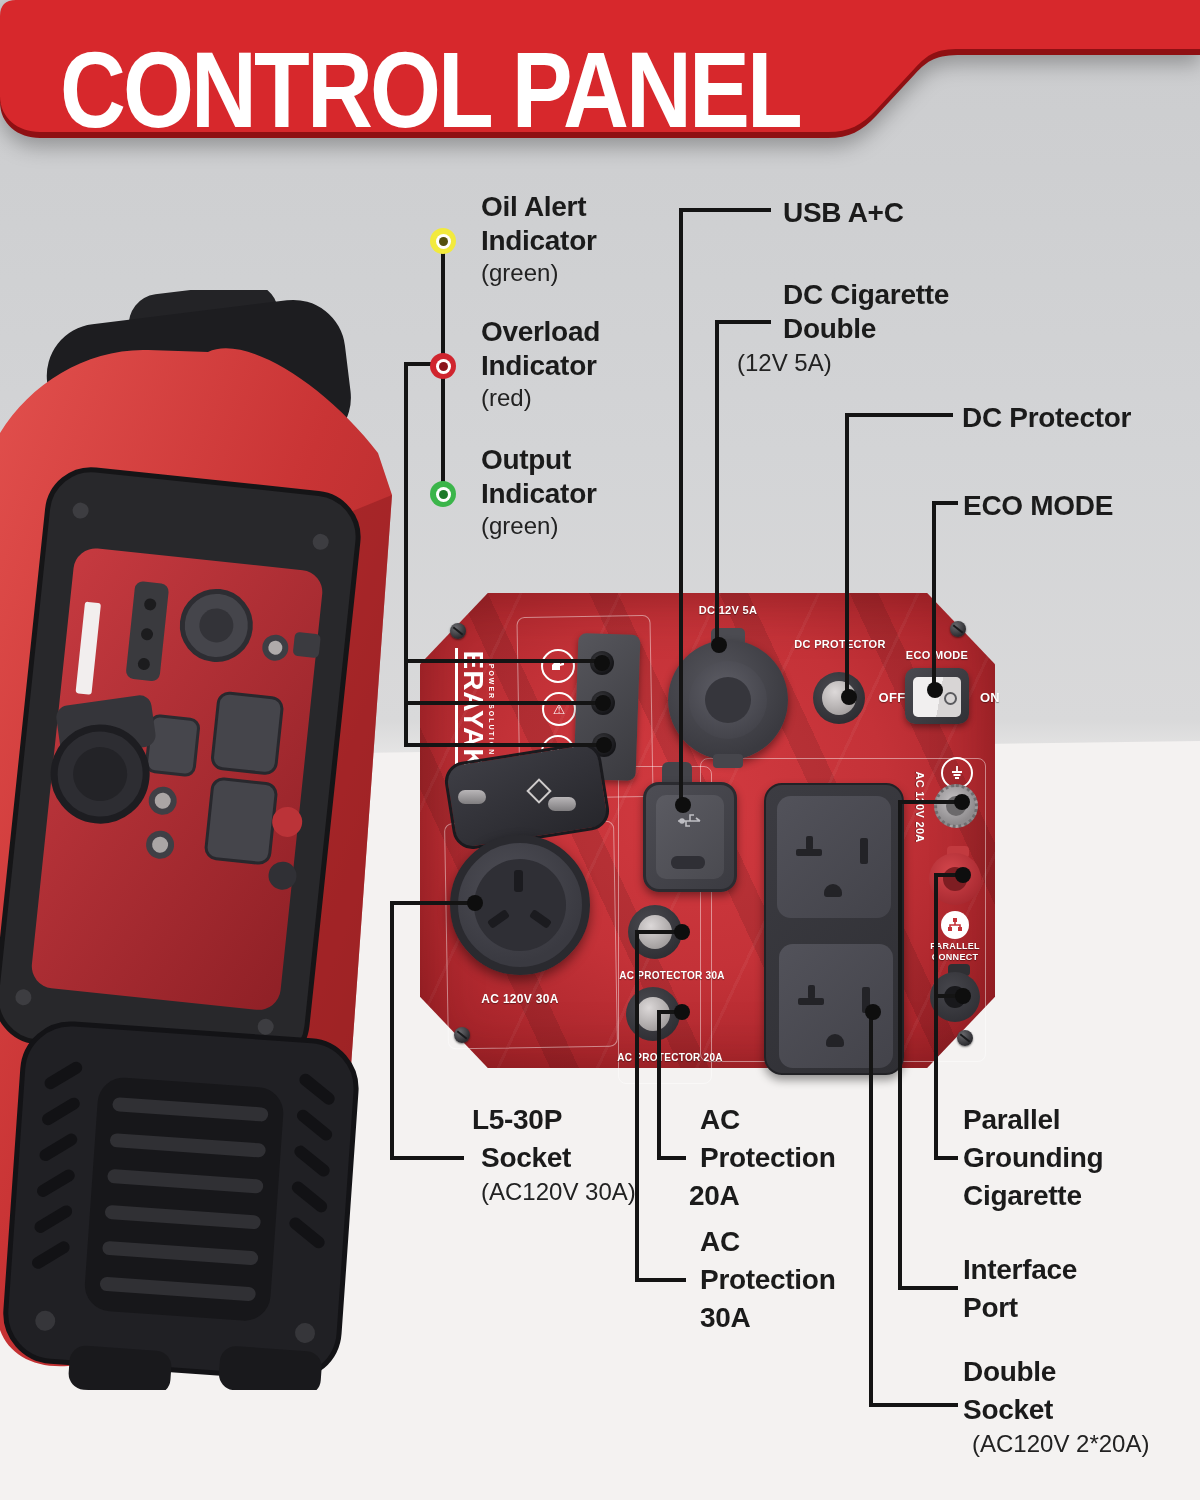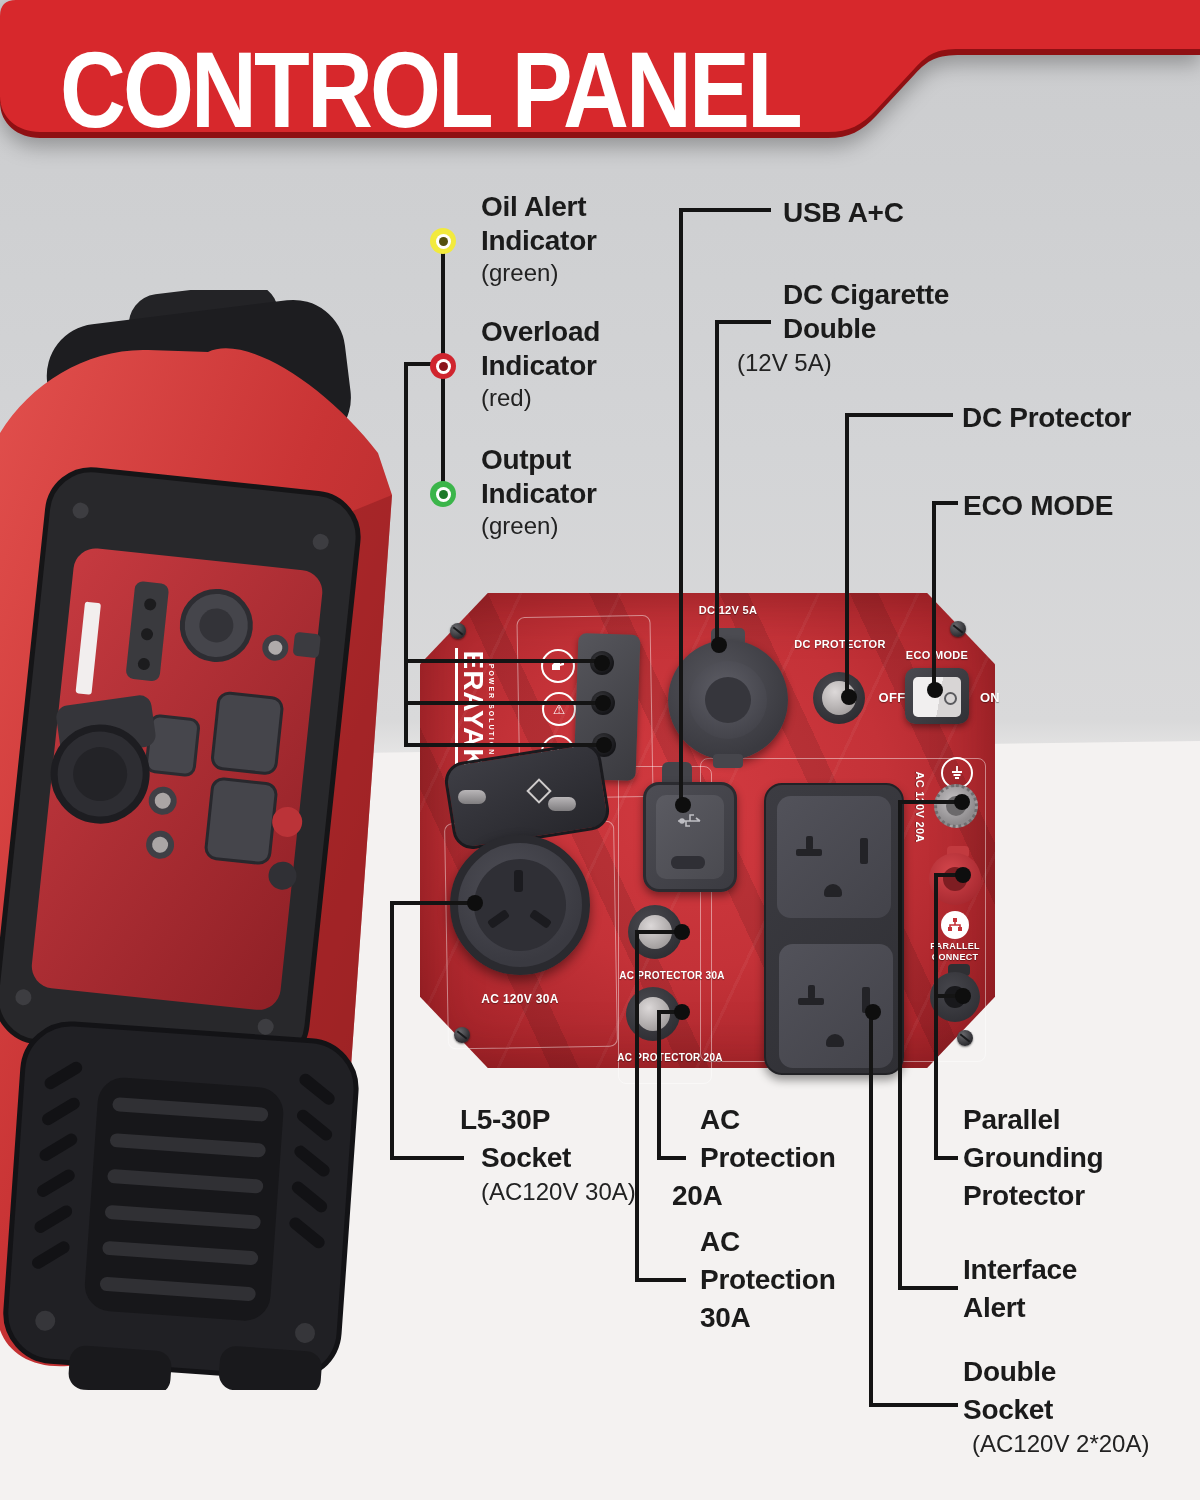--- a/index.html
+++ b/index.html
@@ -343,38 +343,38 @@
   <div class="abs lbl" style="left:481px;top:477px">Indicator</div>
   <div class="abs note" style="left:481px;top:511px">(green)</div>
 
   <div class="abs lbl" style="left:783px;top:196px">USB A+C</div>
   <div class="abs lbl" style="left:783px;top:278px">DC Cigarette</div>
   <div class="abs lbl" style="left:783px;top:312px">Double</div>
   <div class="abs note" style="left:737px;top:348px">(12V 5A)</div>
   <div class="abs lbl" style="left:962px;top:401px">DC Protector</div>
   <div class="abs lbl" style="left:963px;top:489px">ECO MODE</div>
 
-  <div class="abs lbl" style="left:460px;top:1103px">L5-30P</div>
+  <div class="abs lbl" style="left:472px;top:1103px">L5-30P</div>
   <div class="abs lbl" style="left:481px;top:1141px">Socket</div>
   <div class="abs note" style="left:481px;top:1177px">(AC120V 30A)</div>
 
   <div class="abs lbl" style="left:700px;top:1103px">AC</div>
   <div class="abs lbl" style="left:700px;top:1141px">Protection</div>
-  <div class="abs lbl" style="left:672px;top:1179px">20A</div>
+  <div class="abs lbl" style="left:689px;top:1179px">20A</div>
 
   <div class="abs lbl" style="left:700px;top:1225px">AC</div>
   <div class="abs lbl" style="left:700px;top:1263px">Protection</div>
   <div class="abs lbl" style="left:700px;top:1301px">30A</div>
 
   <div class="abs lbl" style="left:963px;top:1103px">Parallel</div>
   <div class="abs lbl" style="left:963px;top:1141px">Grounding</div>
-  <div class="abs lbl" style="left:963px;top:1179px">Protector</div>
+  <div class="abs lbl" style="left:963px;top:1179px">Cigarette</div>
 
   <div class="abs lbl" style="left:963px;top:1253px">Interface</div>
-  <div class="abs lbl" style="left:963px;top:1291px">Alert</div>
+  <div class="abs lbl" style="left:963px;top:1291px">Port</div>
 
   <div class="abs lbl" style="left:963px;top:1355px">Double</div>
   <div class="abs lbl" style="left:963px;top:1393px">Socket</div>
   <div class="abs note" style="left:972px;top:1429px">(AC120V 2*20A)</div>
 
   <svg class="abs" style="left:0;top:0;filter:drop-shadow(0 9px 10px rgba(0,0,0,.28));" width="1200" height="150" viewBox="0 0 1200 150">
     <path d="M0,22 Q0,6 16,6 L1200,6 L1200,55 L962,55 C936,55 928,60 915,74 L876,116 C862,131 849,138 828,138 L40,138 C18,138 0,124 0,102 Z" fill="#8f1013"></path>
     <path d="M0,16 Q0,0 16,0 L1200,0 L1200,49 L960,49 C936,49 928,54 915,68 L876,110 C862,125 849,132 828,132 L40,132 C18,132 0,118 0,96 Z" fill="#d7282c"></path>
   </svg>
   <div id="banner-title" class="abs">CONTROL PANEL</div>

